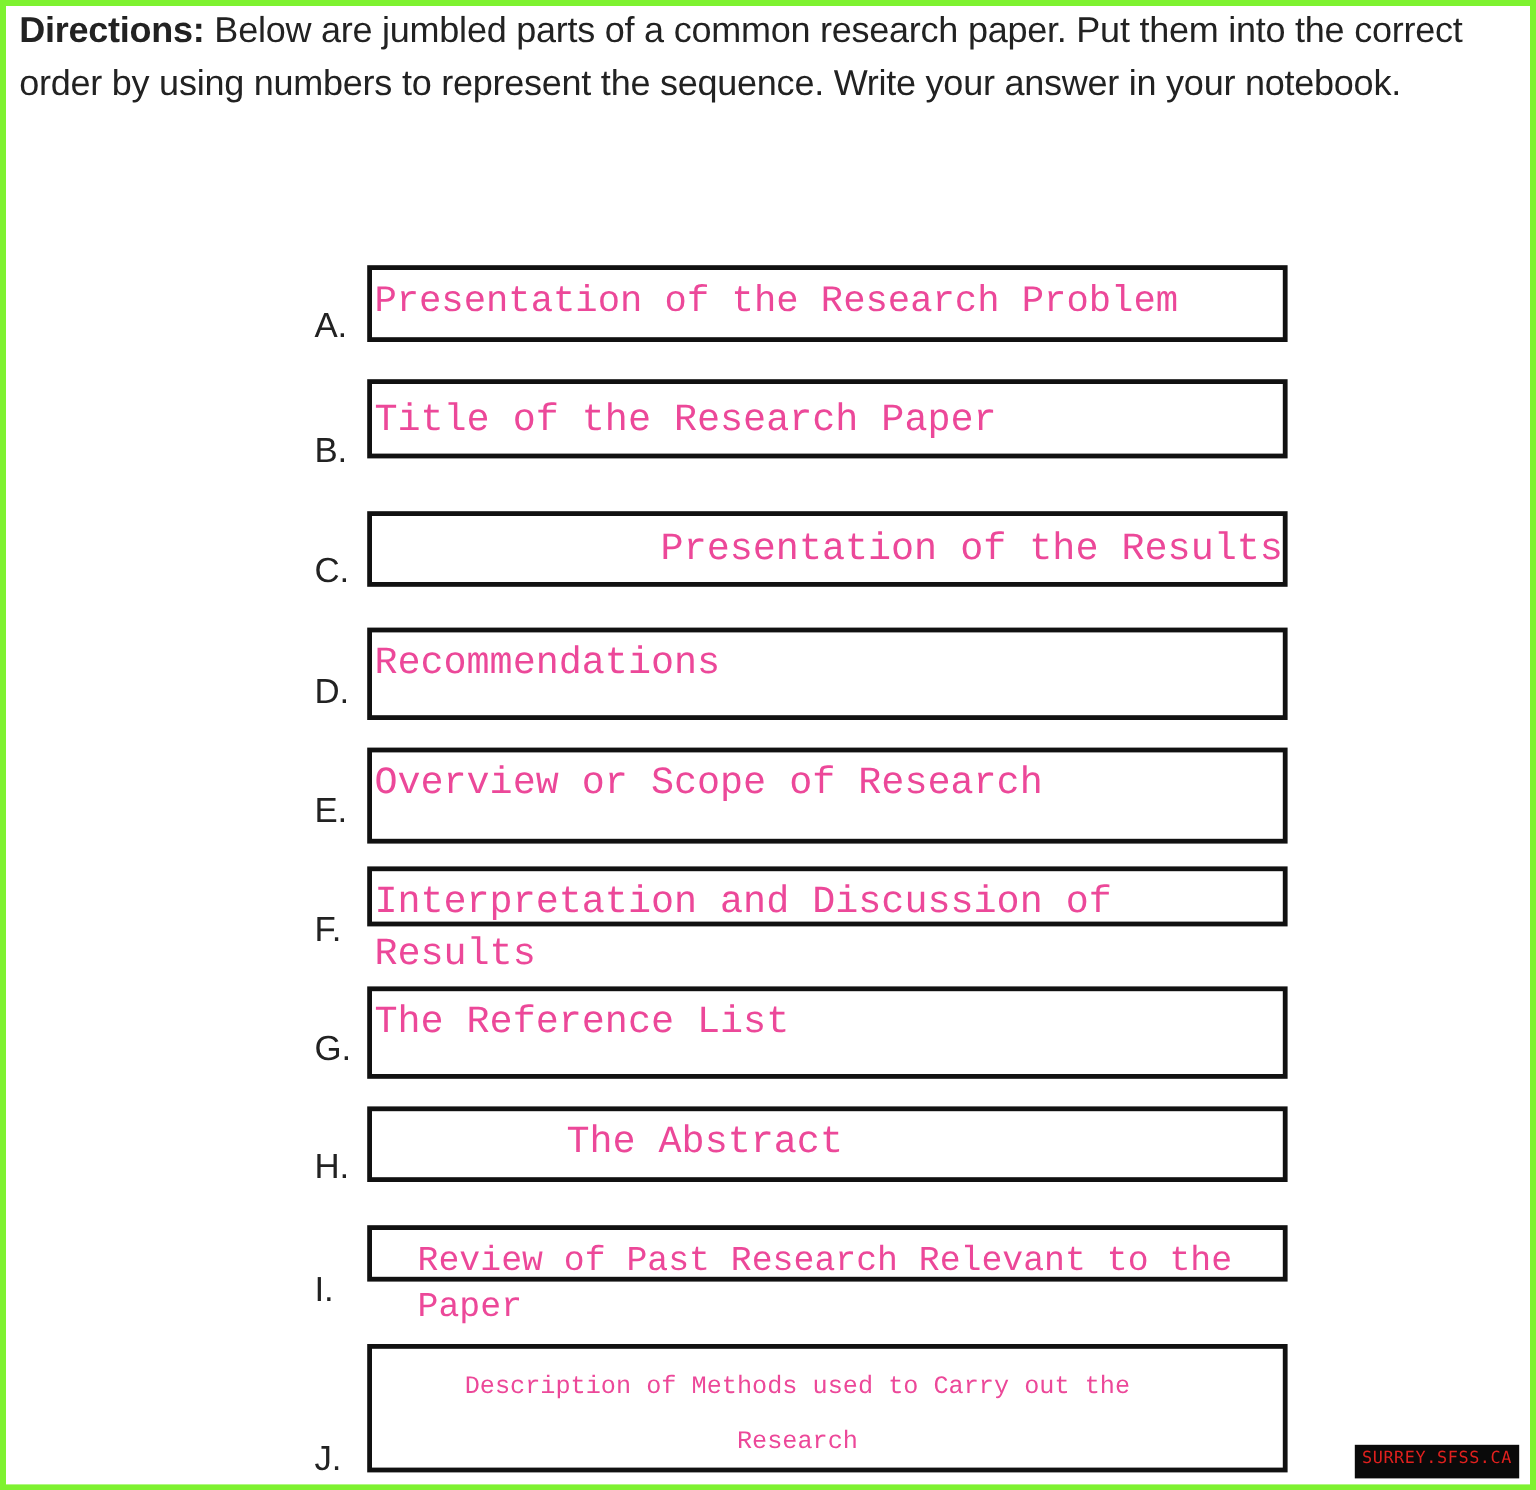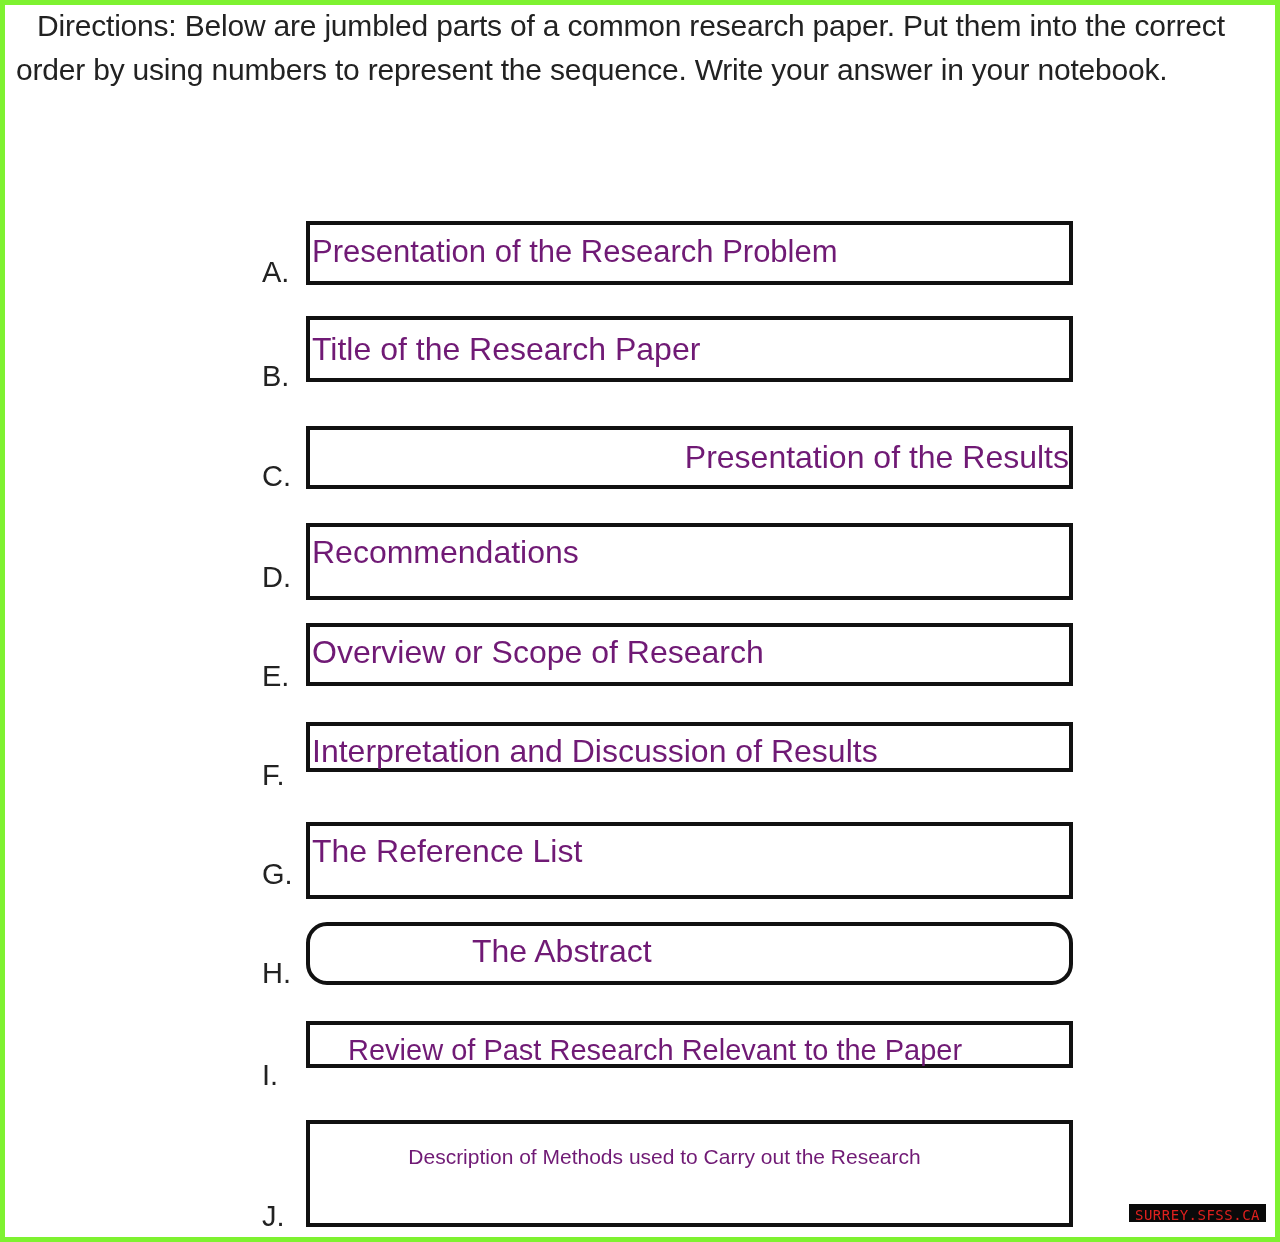--- a/index.html
+++ b/index.html
@@ -9,34 +9,34 @@
   }
   .frame {
     position: absolute; left: 0; top: 0; width: 1280px; height: 1242px;
     box-sizing: border-box; border: 5px solid #7ef230; background: #fff;
   }
   .directions {
     position: absolute; left: 16px; top: 4px; width: 1260px;
     font-family: "Liberation Sans", sans-serif; font-size: 30px; line-height: 44px;
     color: #222; letter-spacing: -0.2px;
   }
-  .directions b { font-weight: normal; margin-left: 21px; }
+  .directions b { font-weight: bold; }
   .item-label {
     position: absolute; left: 262px; font-family: "Liberation Sans", sans-serif;
     font-size: 29px; color: #222;
   }
   .item-box {
     position: absolute; left: 306px; width: 767px; box-sizing: border-box;
     border: 4px solid #111; background: #fff;
-    font-family: Liberation Sans, sans-serif; font-size: 32px; color: #701a75;
+    font-family: Liberation Mono, monospace; font-size: 32px; color: #ec4899;
     line-height: 1.35;
   }
   .item-box span { display: block; }
   .watermark {
-    position: absolute; left: 1129px; top: 1204px; width: 137px; height: 18px;
+    position: absolute; left: 1129px; top: 1204px; width: 137px; height: 28px;
     background: #0a0a0a; color: #e0201e;
     font-family: "DejaVu Sans Mono", monospace; font-size: 14px; line-height: 22px;
     text-align: center; letter-spacing: 0.5px;
   }
 </style>
 </head>
 <body>
 
 <div class="frame"></div>
 
@@ -58,36 +58,36 @@
 <div class="item-box" style="top:426px;height:63px;padding:6px 0 0 2px;text-align:right;">
   <span>Presentation of the Results</span>
 </div>
 
 <div class="item-label" style="top:561px">D.</div>
 <div class="item-box" style="top:523px;height:77px;padding:4px 14px 0 2px;">
   <span>Recommendations</span>
 </div>
 
 <div class="item-label" style="top:660px">E.</div>
-<div class="item-box" style="top:623px;height:63px;padding:4px 0 15px 2px;">
+<div class="item-box" style="top:623px;height:80px;padding:4px 0 15px 2px;">
   <span>Overview or Scope of Research</span>
 </div>
 
 <div class="item-label" style="top:759px">F.</div>
 <div class="item-box" style="top:722px;height:50px;padding:4px 0 0 2px;">
   <span>Interpretation and Discussion of Results</span>
 </div>
 
 <div class="item-label" style="top:858px">G.</div>
 <div class="item-box" style="top:822px;height:77px;padding:4px 0 0 2px;">
   <span>The Reference List</span>
 </div>
 
 <div class="item-label" style="top:957px">H.</div>
-<div class="item-box" style="top:922px;height:63px;padding:4px 0 0 162px;border-radius:21px;">
+<div class="item-box" style="top:922px;height:63px;padding:4px 0 0 162px;">
   <span>The Abstract</span>
 </div>
 
 <div class="item-label" style="top:1059px">I.</div>
 <div class="item-box" style="top:1021px;height:47px;padding:6px 0 0 38px;font-size:29px;">
   <span>Review of Past Research Relevant to the Paper</span>
 </div>
 
 <div class="item-label" style="top:1200px">J.</div>
 <div class="item-box" style="top:1120px;height:107px;padding:10px 90px 0 40px;text-align:center;line-height:46px;font-size:21px;">

